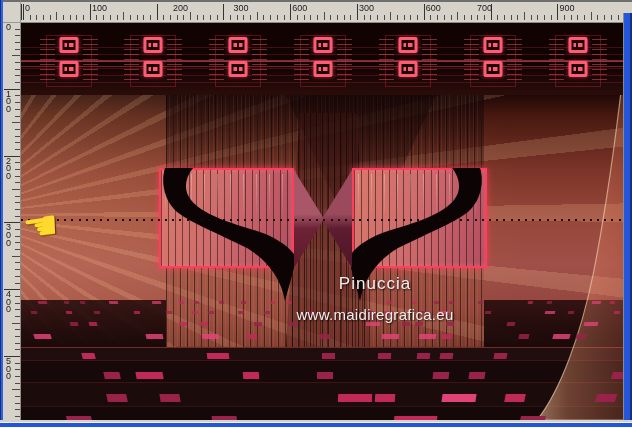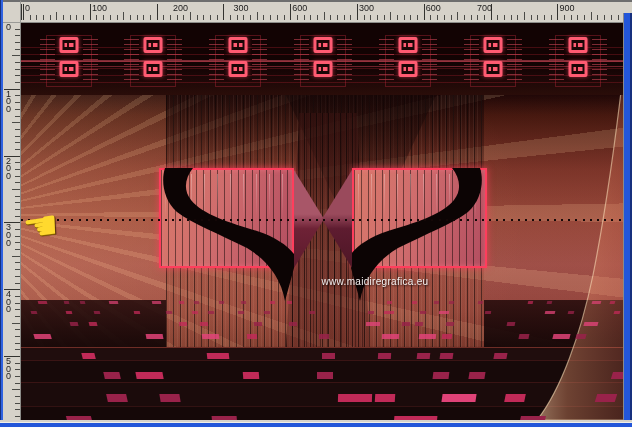--- a/index.html
+++ b/index.html
@@ -110,21 +110,21 @@
   .dotted{left:0;top:199px;width:603px;height:2px;z-index:8;
     background:repeating-linear-gradient(90deg,#140707 0 2px,transparent 2px 7.2px);}
   
   .hand{left:2px;top:186px;z-index:9;font-size:40px;line-height:40px;color:#ffd92e;
     text-shadow:0 1px 0 #8a6400,1px 1px 1px rgba(60,30,0,.8);transform:rotate(-8deg);
     font-family:"DejaVu Sans",sans-serif;}
   
   .credit{left:254px;top:254px;width:200px;z-index:7;text-align:center;color:#f2f0f0;
     text-shadow:1px 1px 2px rgba(20,5,5,.85);}
   .credit .name{font-size:17px;letter-spacing:1px;}
-  .credit .url{font-size:10px;margin-top:2px;letter-spacing:.3px;}
+  .credit .url{font-size:15px;margin-top:12px;letter-spacing:.3px;}
 </style>
 </head>
 <body>
 
 <div class="window">
 
   <div class="canvas">
     <div class="layer bg-rays"></div>
 
     <svg class="layer disc" width="113" height="345" viewBox="0 0 113 345">
@@ -332,20 +332,21 @@
         <div class="tile" style="left: 190.8px; top: 396px; width: 25px; height: 9px; opacity: 1; transform: skewX(5.9deg); background: rgb(153, 34, 74);"></div>
         <div class="tile" style="left: 373.4px; top: 396px; width: 42.5px; height: 9px; opacity: 1; transform: skewX(-5.5deg); background: rgb(193, 42, 88);"></div>
         <div class="tile" style="left: 498.5px; top: 396px; width: 25px; height: 9px; opacity: 1; transform: skewX(-12.5deg); background: rgb(153, 34, 74);"></div>
       </div>
 
     <div class="layer dotted"></div>
 
     <div class="layer hand">☚</div>
 
     <div class="layer credit">
+      <div class="name">Pinuccia</div>
       <div class="url">www.maidiregrafica.eu</div>
     </div>
   </div>
 
   <div class="hruler">
     <div class="t-minor"></div>
     <div class="t-mid"></div>
     <div class="t-major"></div>
     <div id="hlabels">
         <span class="lbl" style="left: 5px;">0</span>

